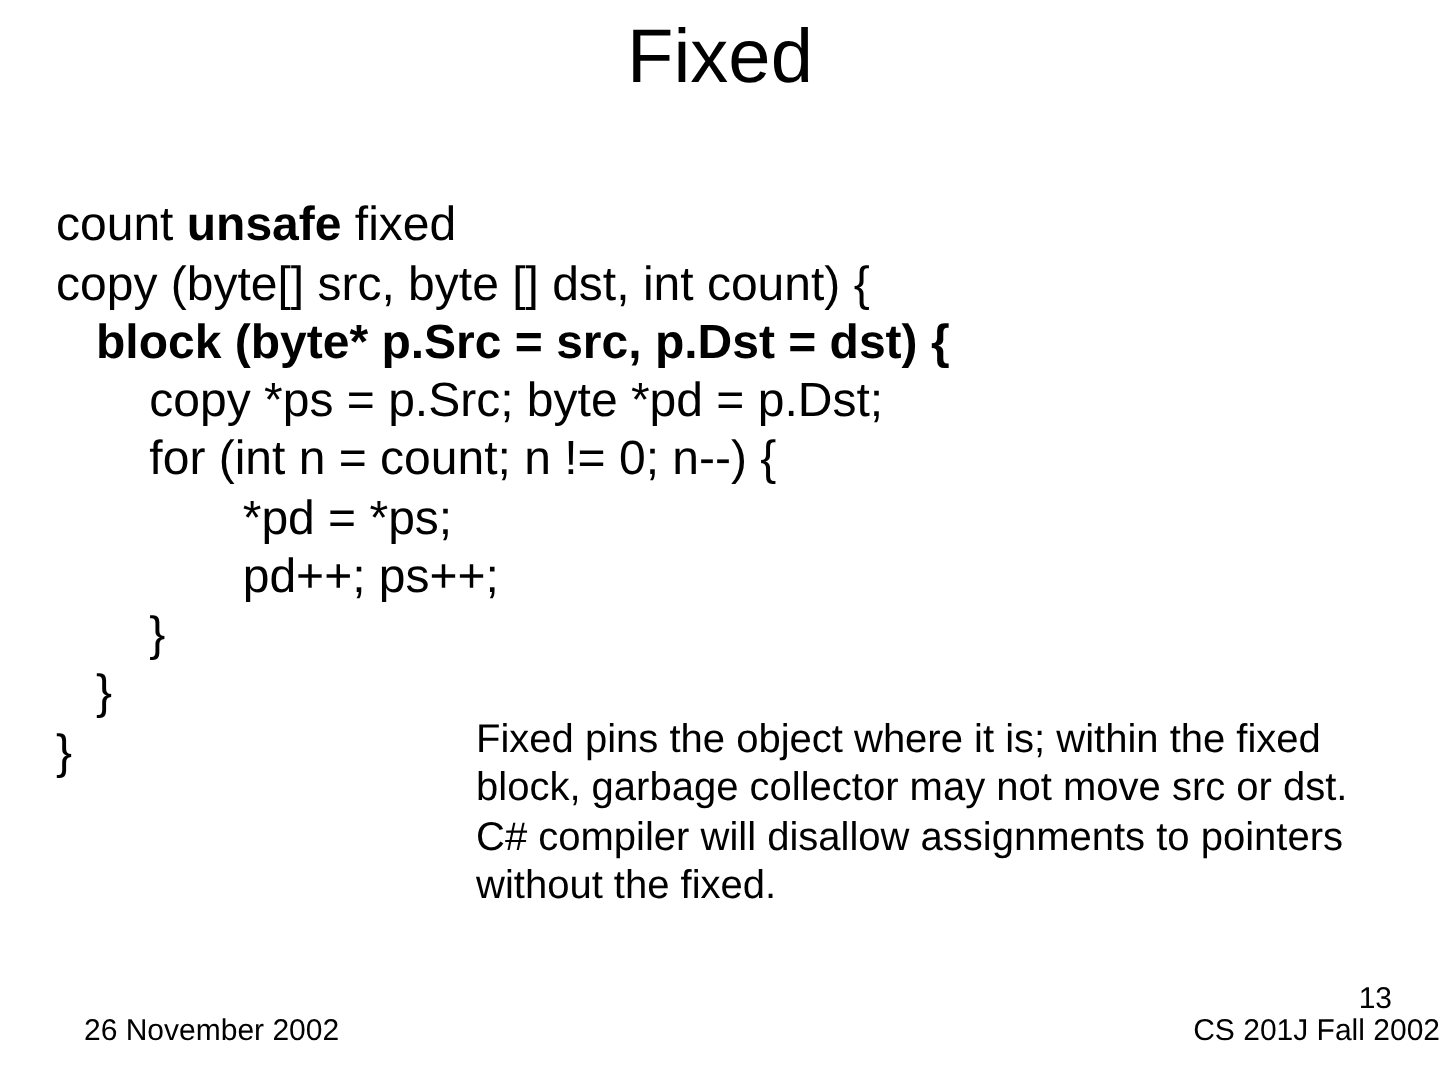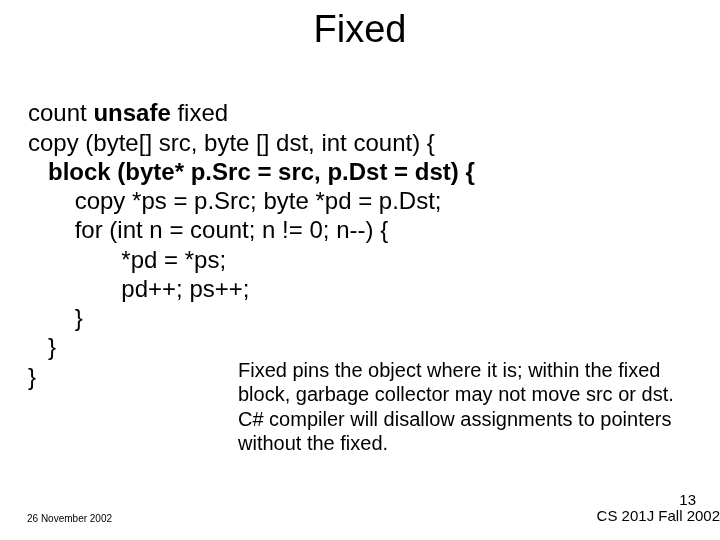--- a/index.html
+++ b/index.html
@@ -3,21 +3,21 @@
 <meta charset="utf-8">
 <style>
   * { margin: 0; padding: 0; box-sizing: border-box; }
   html, body { width: 720px; height: 540px; background: #fff; font-family: Arial, Helvetica, sans-serif; color: #000; }
   .slide { width: 720px; height: 540px; position: relative; padding: 4px 28px 0 28px; }
   .title { font-size: 38px; text-align: center; margin-top: 4px; margin-bottom: 18px; font-weight: 400; }
   .code { font-size: 24px; line-height: 1.22; white-space: pre; }
   .b { font-weight: 700; text-align: right; }
   .overlay { position: absolute; left: 238px; top: 358px; width: 448px; font-size: 20px; line-height: 1.22; }
   .footer { position: absolute; left: 0; right: 0; bottom: 16px; width: 720px; }
-  .fl { position: absolute; left: 27px; bottom: 0; font-size: 10px; }
+  .fl { position: absolute; left: 42px; bottom: 0; font-size: 15px; }
   .fc { position: absolute; left: 0; right: 0; bottom: 0; text-align: right; font-size: 15px; }
   .fr { position: absolute; right: 24px; bottom: 16px; font-size: 15px; margin-top: 12px; }
 </style>
 </head>
 <body>
 
 <div class="slide">
   <div class="title">Fixed</div>
 
   <div class="code">

